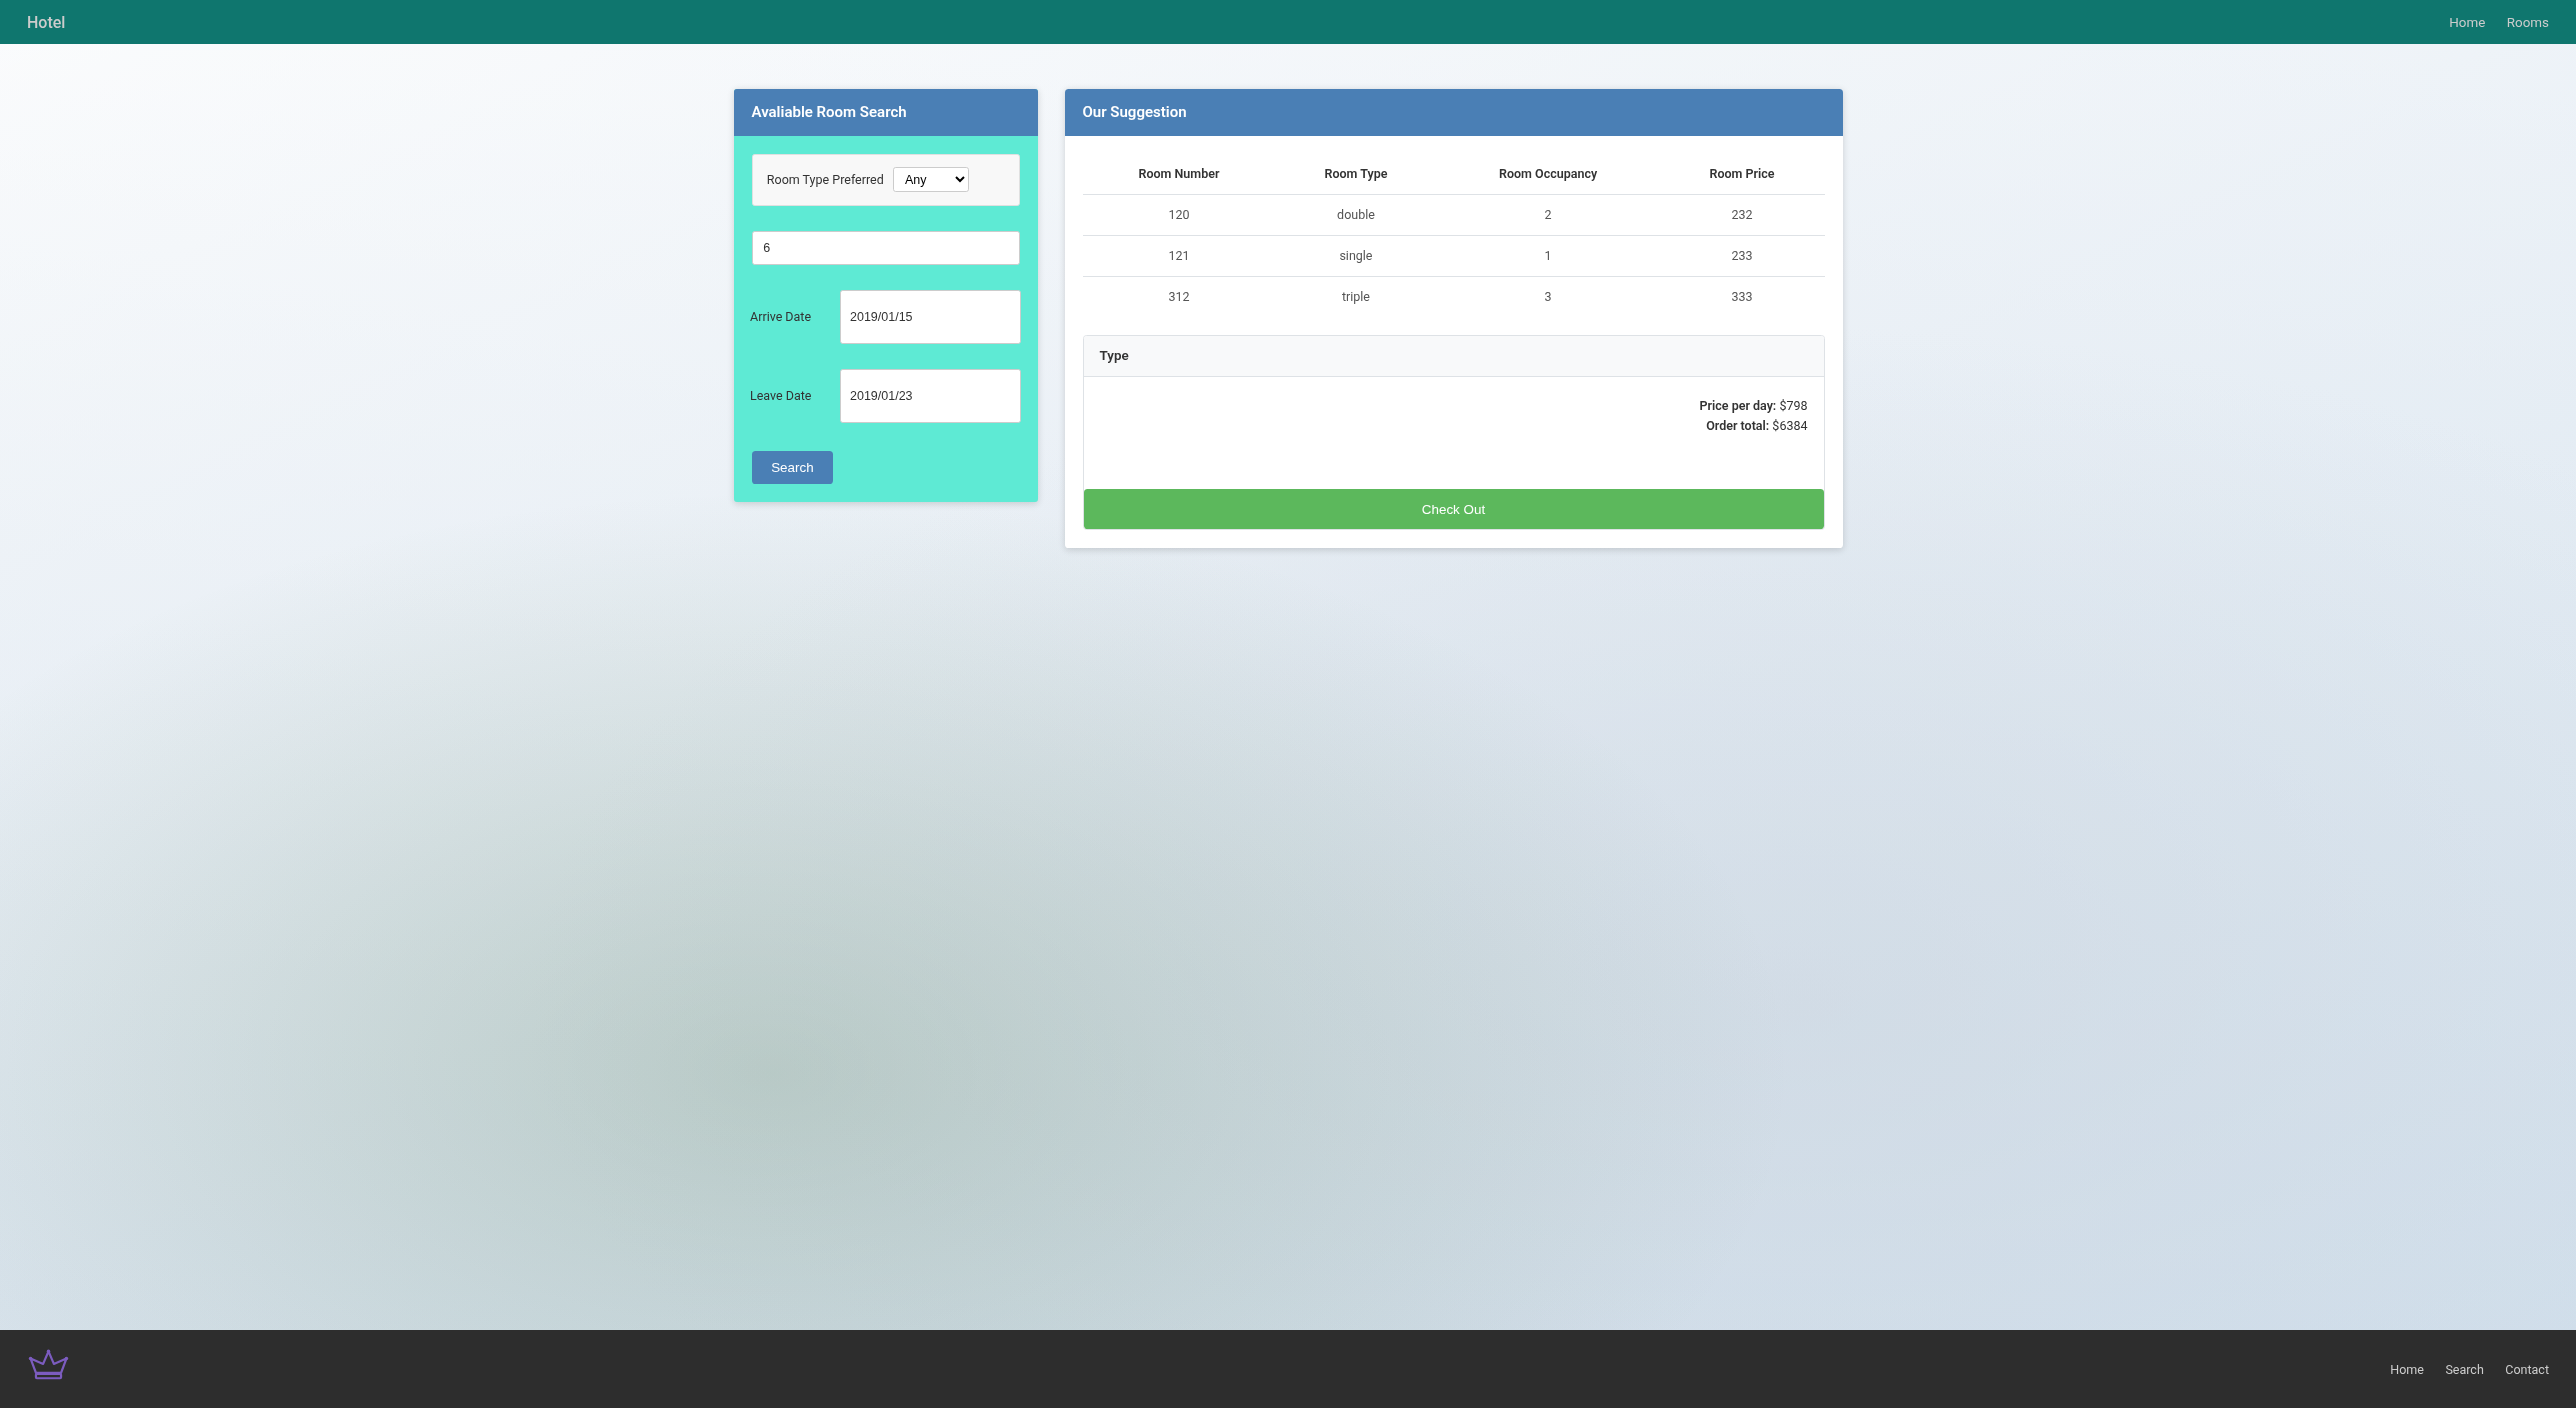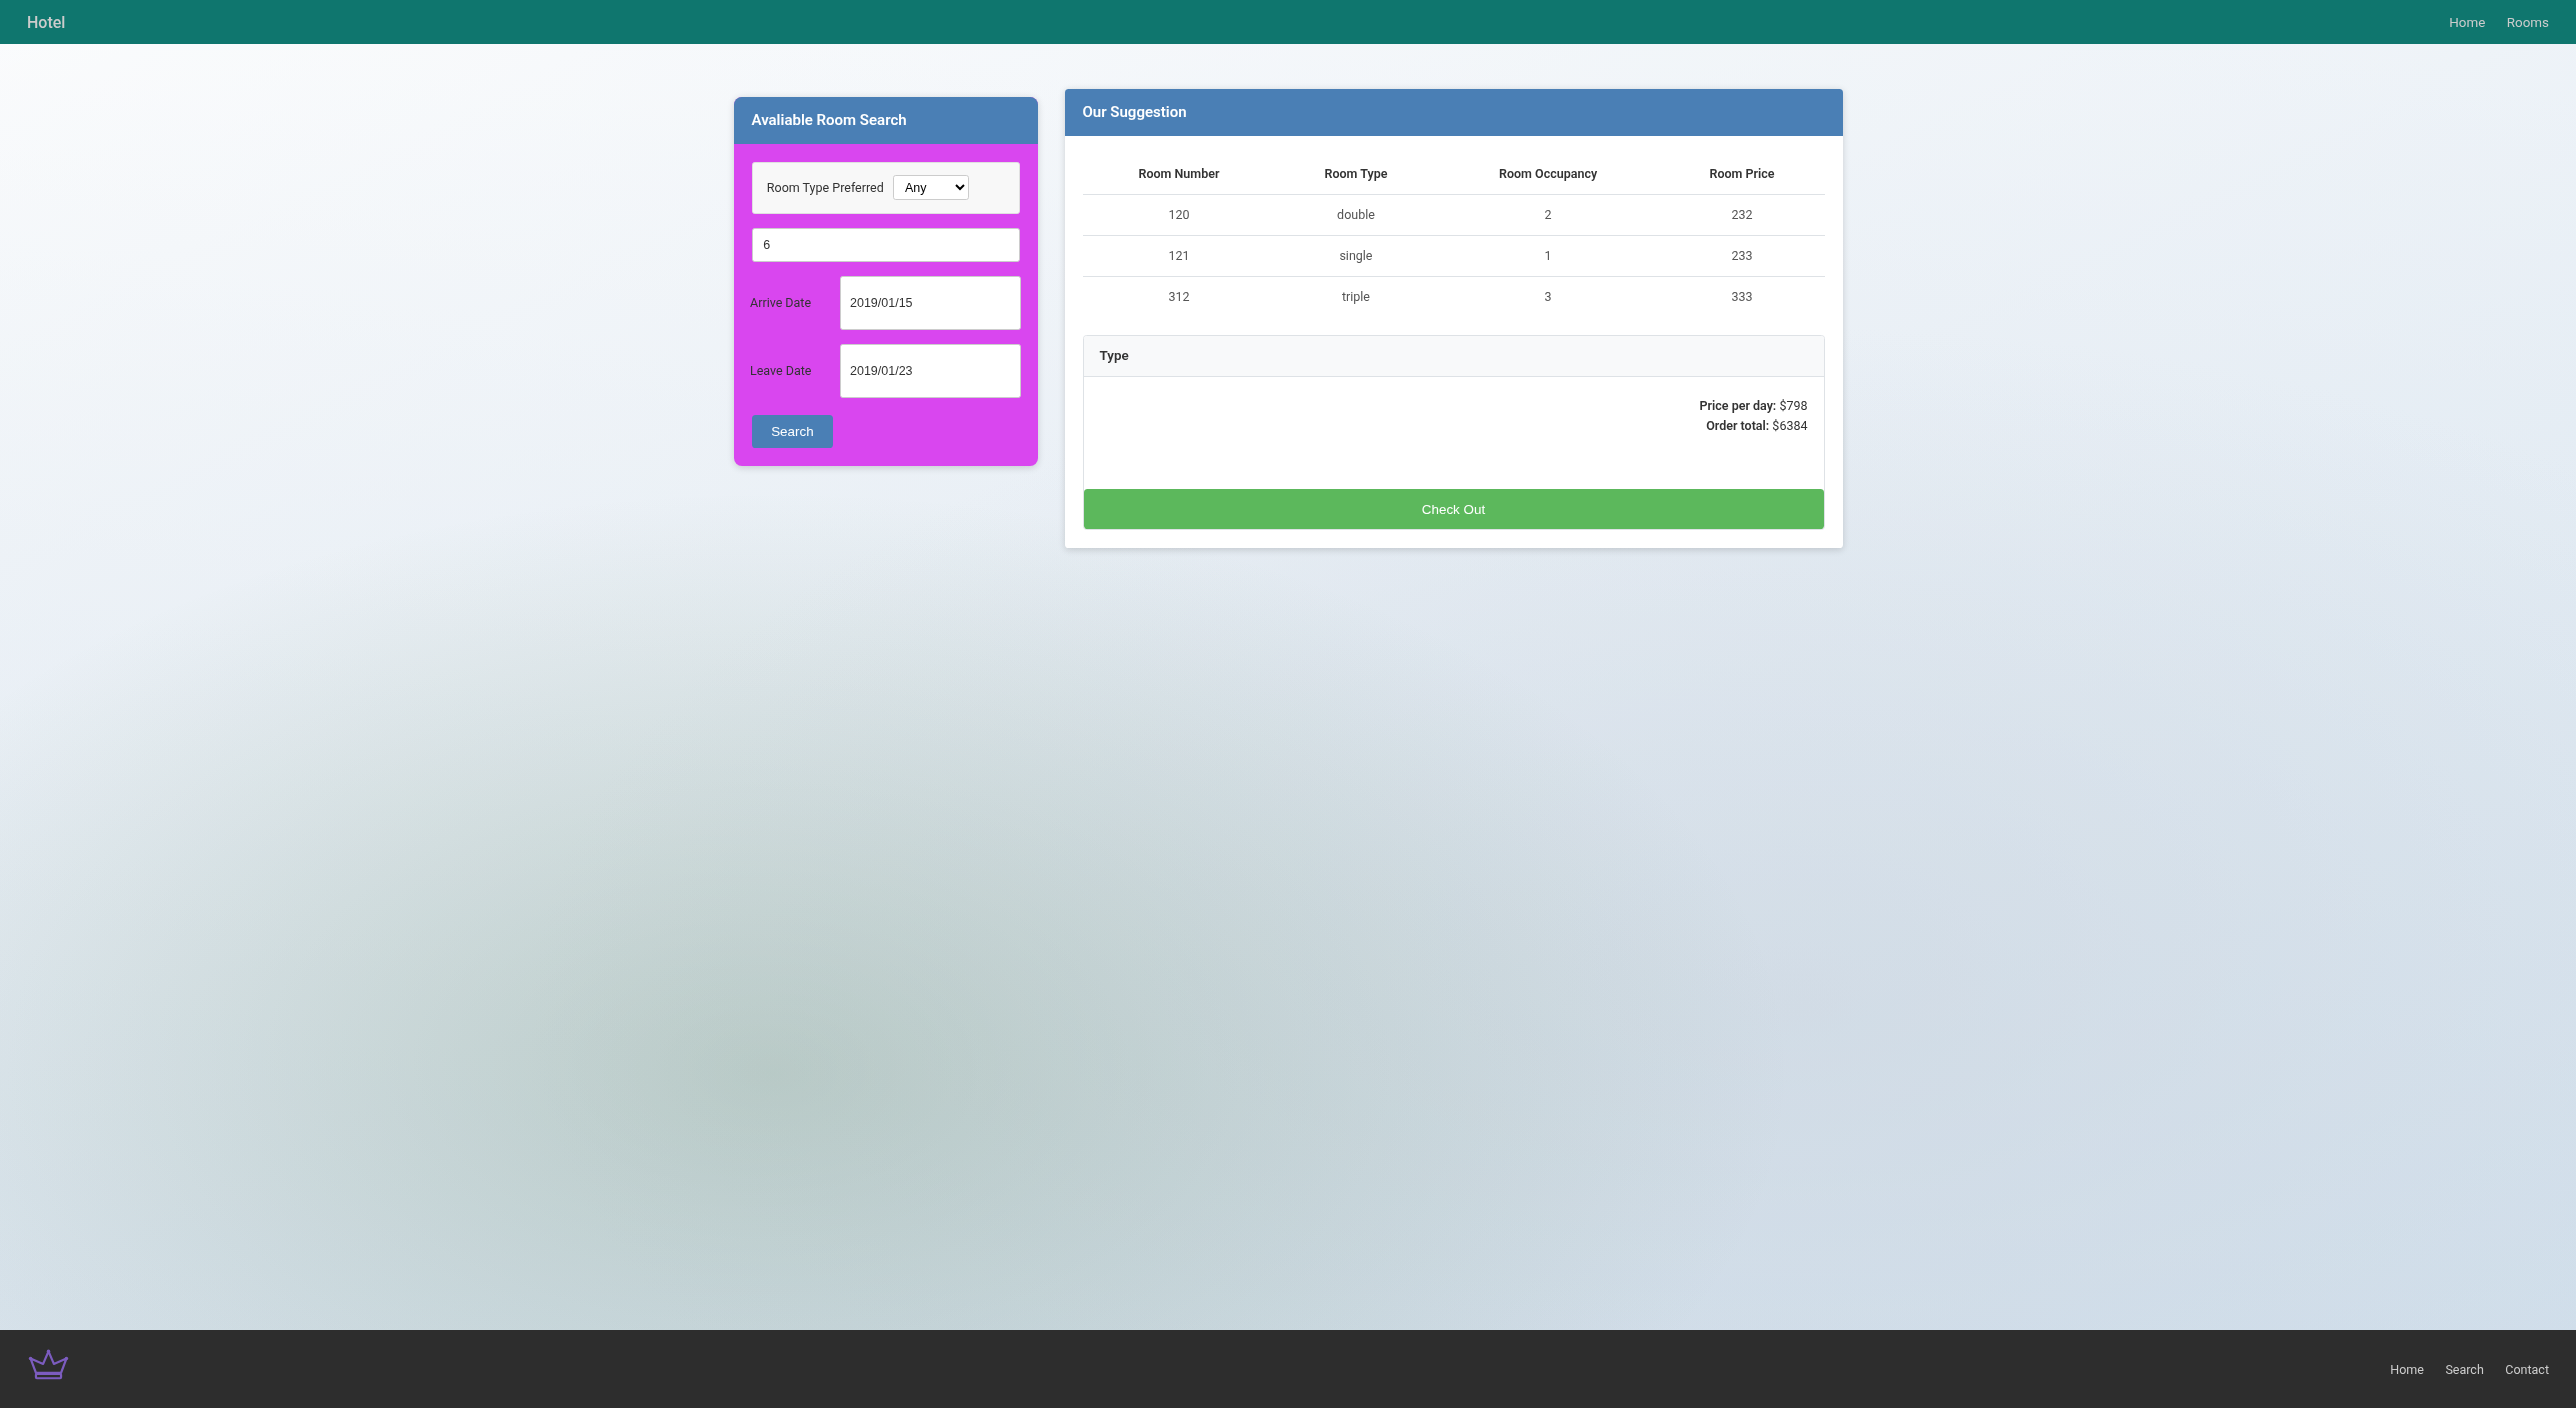--- a/index.html
+++ b/index.html
@@ -81,43 +81,42 @@
       display: flex;
       gap: 27px;
       padding: 45px 72px;
       max-width: 1253px;
       margin: 0 auto;
       width: 100%;
     }
 
     
     .search-panel {
-      background: #d946ef;
-      border-radius: 8px;
+      background: #5eead4;
+      border-radius: 3px;
       overflow: hidden;
       width: 304px;
       min-width: 304px;
       box-shadow: 0 1.8px 7.2px rgba(0,0,0,0.15);
       align-self: flex-start;
-      margin-top: 8px;
     }
 
     .search-panel-header {
       background-color: #4a7fb5;
       color: white;
       padding: 14.3px 18px;
       font-size: 15px;
       font-weight: 600;
     }
 
     .search-panel-body {
       padding: 18px;
       display: flex;
       flex-direction: column;
-      gap: 14px;
+      gap: 25px;
     }
 
     .room-type-row {
       background-color: #f8f8f8;
       border: 0.9px solid #e0e0e0;
       border-radius: 2.7px;
       padding: 12.5px 14.3px;
       display: flex;
       align-items: center;
       gap: 9px;

